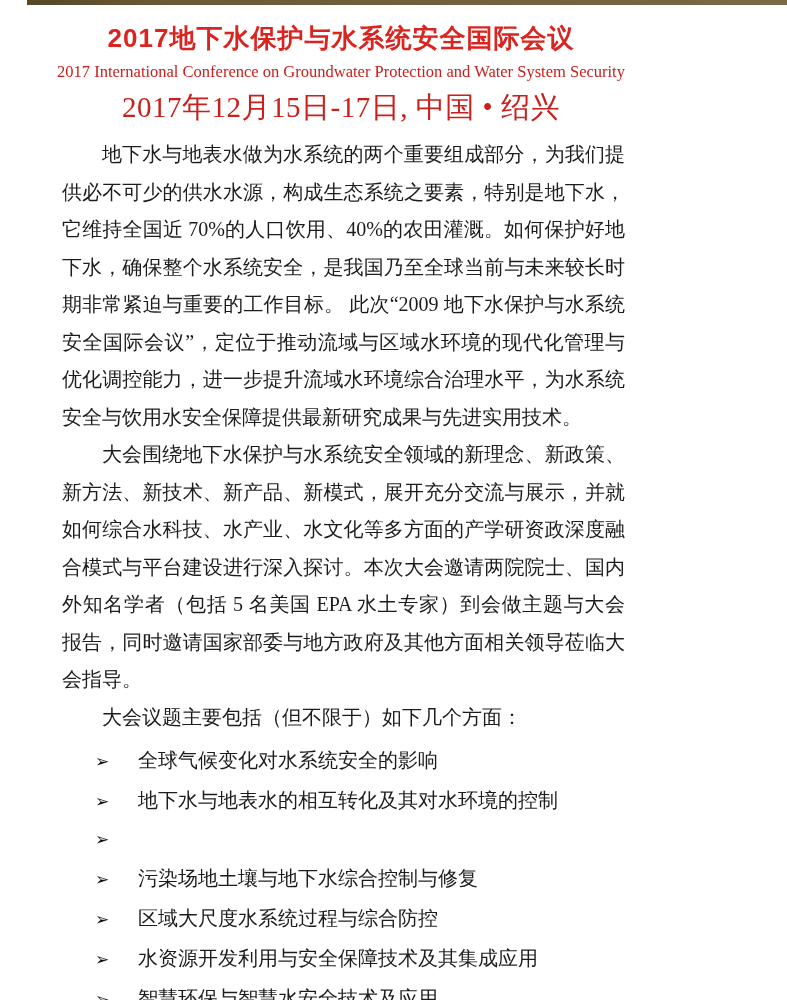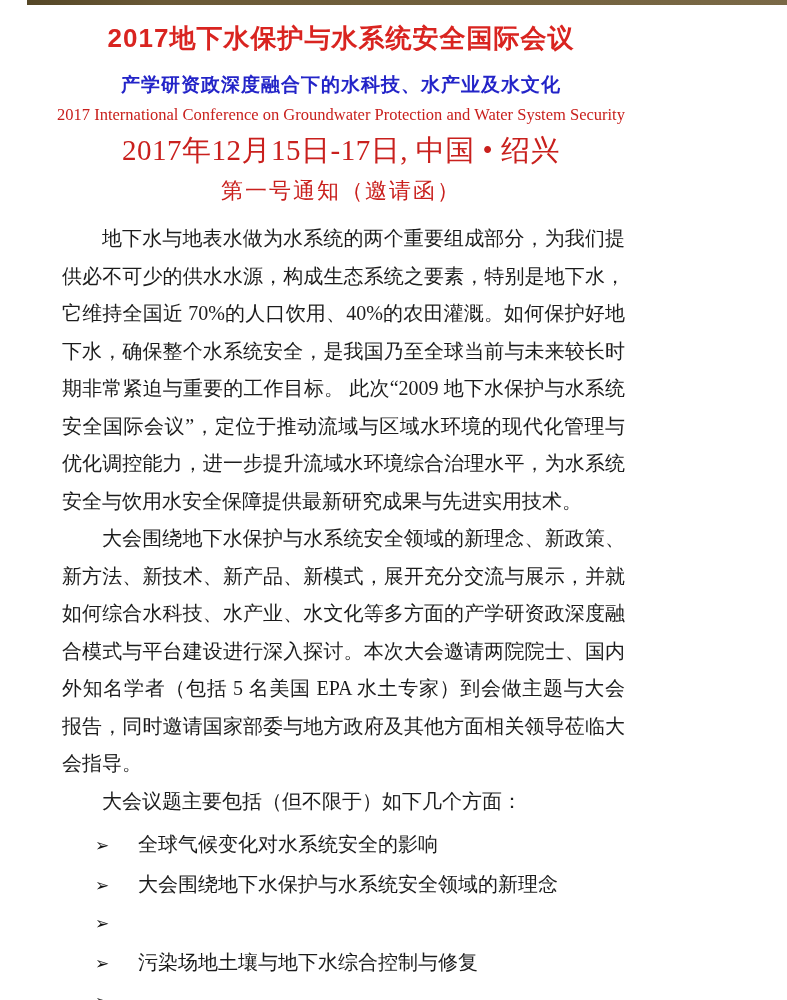--- a/index.html
+++ b/index.html
@@ -90,49 +90,48 @@
 </style>
 </head>
 <body>
 
 <div class="top-bar"></div>
 
 <div class="page">
 
   <div class="header">
     <div class="title-cn">2017地下水保护与水系统安全国际会议</div>
-    <div class="subtitle-cn">产学研资政深度融合下的水科技、水产业及水文化</div>
     <div class="title-en">2017 International Conference on Groundwater Protection and Water System Security</div>
     <div class="date-line">2017年12月15日-17日, 中国 • 绍兴</div>
-    <div class="notice-line">第一号通知（邀请函）</div>
   </div>
 
   <div class="content">
     <p class="body-para">地下水与地表水做为水系统的两个重要组成部分，为我们提供必不可少的供水水源，构成生态系统之要素，特别是地下水，它维持全国近 70%的人口饮用、40%的农田灌溉。如何保护好地下水，确保整个水系统安全，是我国乃至全球当前与未来较长时期非常紧迫与重要的工作目标。 此次“2009 地下水保护与水系统安全国际会议”，定位于推动流域与区域水环境的现代化管理与优化调控能力，进一步提升流域水环境综合治理水平，为水系统安全与饮用水安全保障提供最新研究成果与先进实用技术。</p>
     <p class="body-para">大会围绕地下水保护与水系统安全领域的新理念、新政策、新方法、新技术、新产品、新模式，展开充分交流与展示，并就如何综合水科技、水产业、水文化等多方面的产学研资政深度融合模式与平台建设进行深入探讨。本次大会邀请两院院士、国内外知名学者（包括 5 名美国 EPA 水土专家）到会做主题与大会报告，同时邀请国家部委与地方政府及其他方面相关领导莅临大会指导。</p>
     <p class="body-para">大会议题主要包括（但不限于）如下几个方面：</p>
 
     <ul class="topics">
       <li class="topic-item">
         <span class="topic-marker">➢</span>
         <span class="topic-text">全球气候变化对水系统安全的影响</span>
       </li>
       <li class="topic-item">
         <span class="topic-marker">➢</span>
-        <span class="topic-text">大会围绕地下水保护与水系统安全领域的新理念</span>
+        <span class="topic-text">地下水与地表水的相互转化及其对水环境的控制</span>
       </li>
       <li class="topic-item">
         <span class="topic-marker">➢</span>
       </li>
       <li class="topic-item">
         <span class="topic-marker">➢</span>
         <span class="topic-text">污染场地土壤与地下水综合控制与修复</span>
       </li>
       <li class="topic-item">
         <span class="topic-marker">➢</span>
+        <span class="topic-text">区域大尺度水系统过程与综合防控</span>
       </li>
       <li class="topic-item">
         <span class="topic-marker">➢</span>
         <span class="topic-text">水资源开发利用与安全保障技术及其集成应用</span>
       </li>
       <li class="topic-item">
         <span class="topic-marker">➢</span>
         <span class="topic-text">智慧环保与智慧水安全技术及应用</span>
       </li>
 

